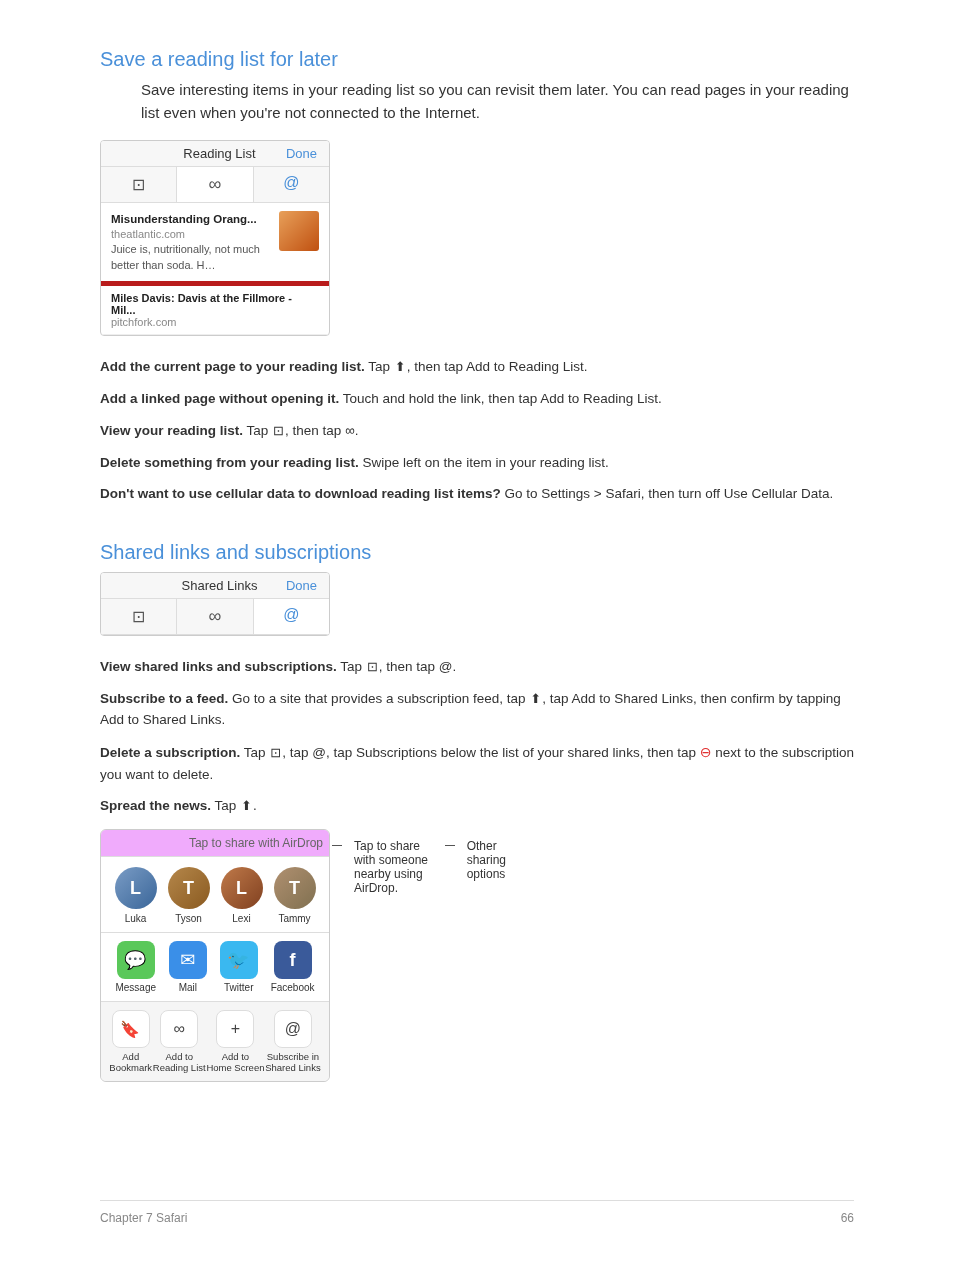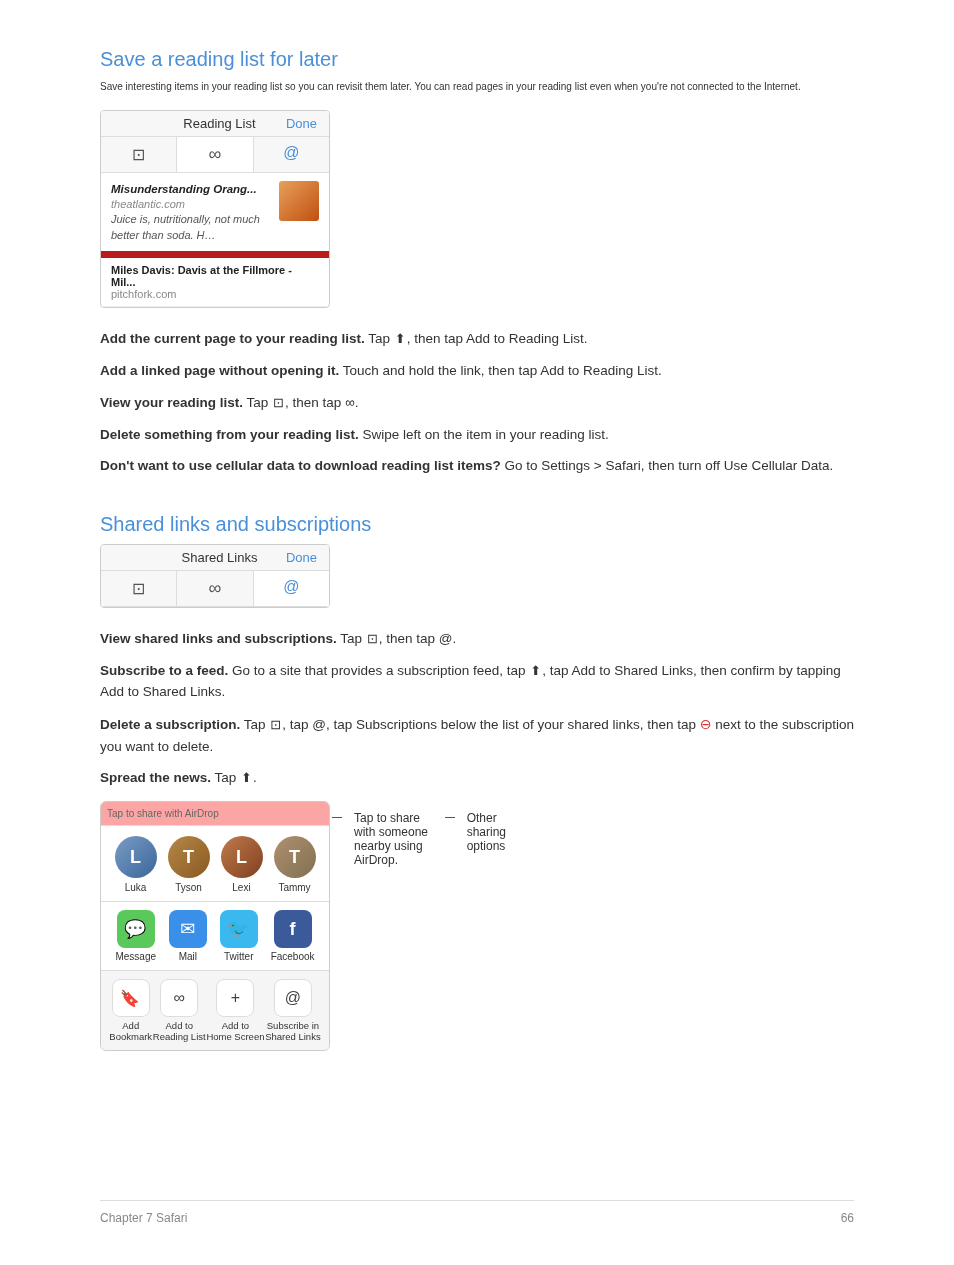--- a/index.html
+++ b/index.html
@@ -16,24 +16,25 @@
       padding: 48px 100px 80px 100px;
       max-width: 954px;
     }
     h2 {
       color: #4a90d9;
       font-size: 20px;
       font-weight: 400;
       margin-bottom: 8px;
     }
     .section-intro {
-      font-size: 10px;
+      font-size: 15px;
       color: #333;
       margin-bottom: 16px;
       line-height: 1.5;
+      margin-left: 41px;
     }
     .section {
       margin-bottom: 36px;
     }
     .mock-ui-box {
       border: 1px solid #ccc;
       border-radius: 4px;
       width: 230px;
       margin-bottom: 20px;
       overflow: hidden;
@@ -75,23 +76,22 @@
       font-size: 18px;
       color: #555;
       border-right: 1px solid #ddd;
     }
     .mock-tab:last-child { border-right: none; }
     .mock-tab.active { background: #fff; }
     .mock-tab.at-icon { font-size: 16px; color: #4a90d9; }
     .mock-list-item {
       display: flex;
       padding: 8px 10px;
-      border-bottom: 7px solid #b91c1c;
+      border-bottom: 5px solid #b91c1c;
       align-items: flex-start;
-      font-style: italic;
     }
     .mock-list-item:last-child { border-bottom: none; }
     .mock-list-text {
       flex: 1;
       font-size: 11.5px;
       line-height: 1.4;
     }
     .mock-list-title { font-weight: 600; color: #222; }
     .mock-list-sub { color: #888; font-size: 11px; }
     .mock-list-desc { color: #555; font-size: 11px; }
@@ -133,26 +133,26 @@
     }
     .share-sheet-box {
       border: 1px solid #ccc;
       border-radius: 6px;
       width: 230px;
       overflow: hidden;
       font-size: 11px;
       background: #f5f5f5;
     }
     .share-sheet-header {
-      text-align: left;
+      text-align: right;
       padding: 6px;
-      font-size: 10px;
+      font-size: 12px;
       color: #666;
       border-bottom: 1px solid #ddd;
-      background: #fca5a5;
+      background: #f0abfc;
     }
     .share-people-row {
       display: flex;
       justify-content: space-around;
       padding: 10px 8px 8px 8px;
       border-bottom: 1px solid #ddd;
       background: #fff;
     }
     .share-person {
       display: flex;

